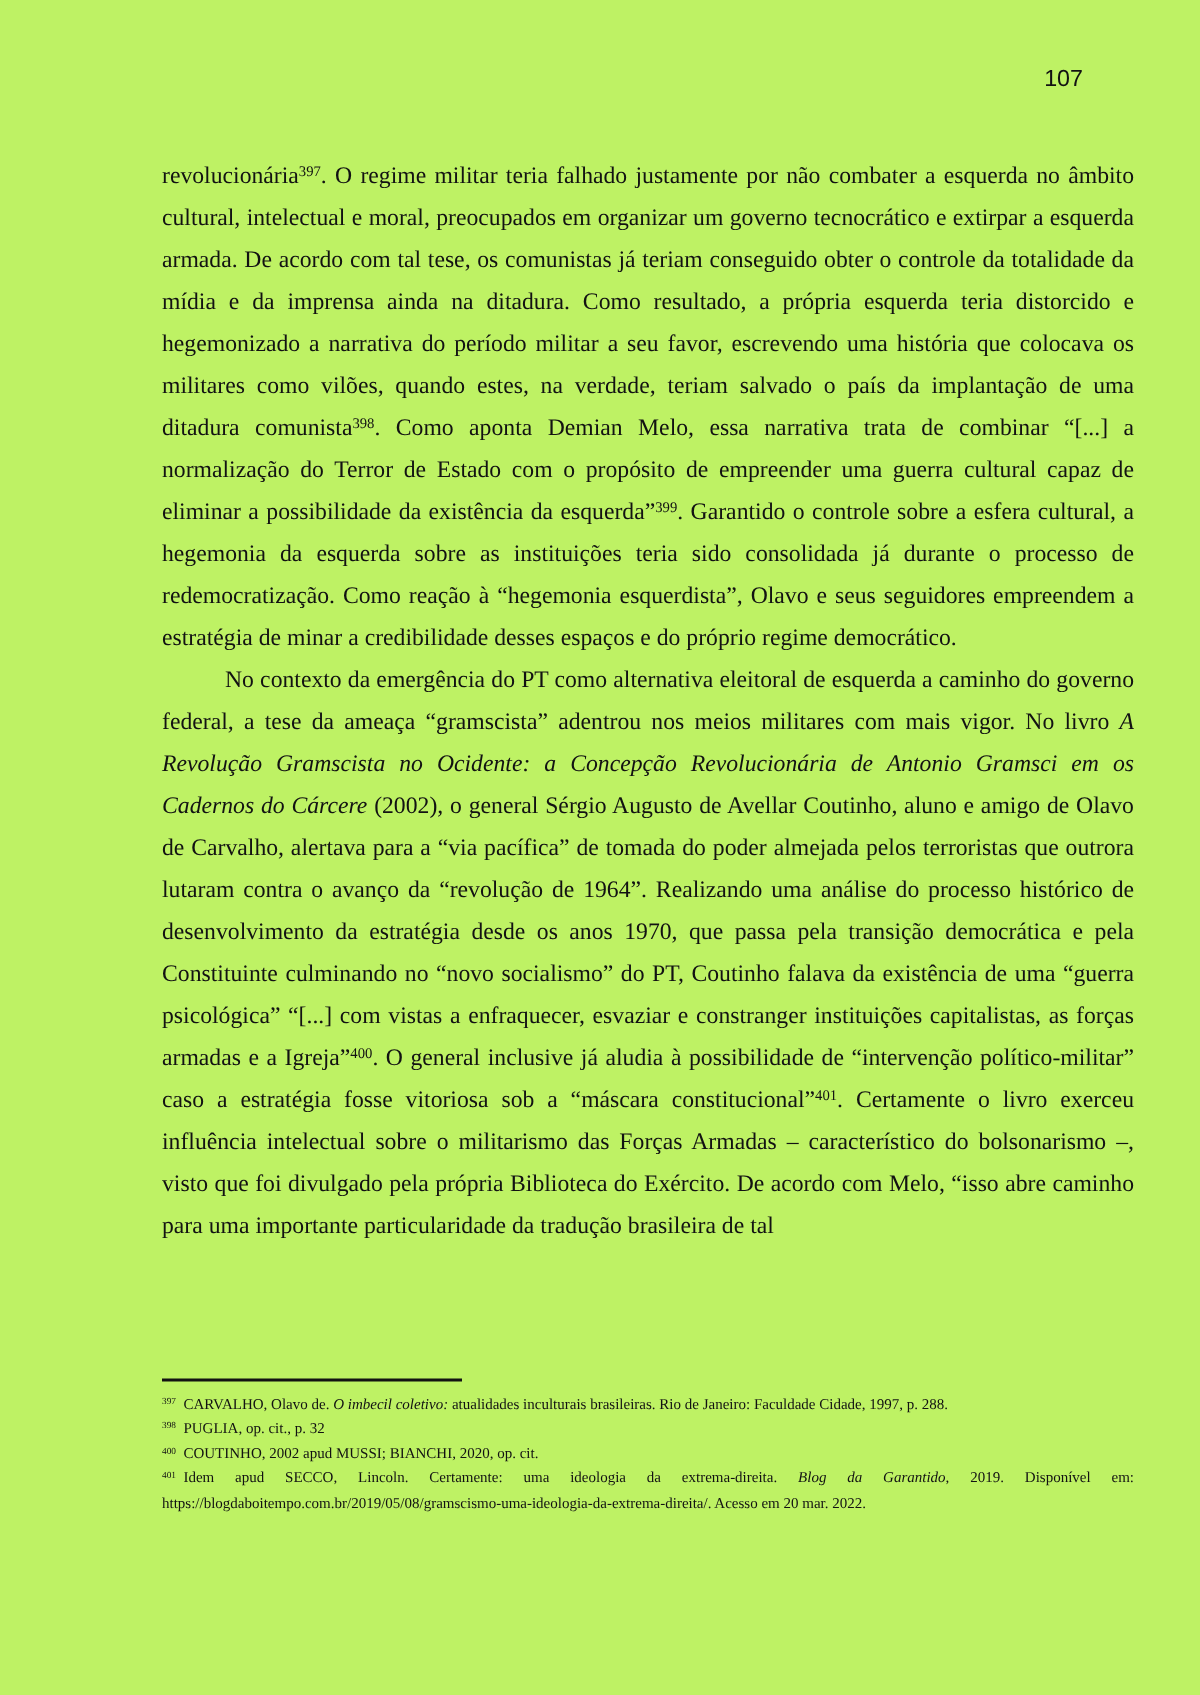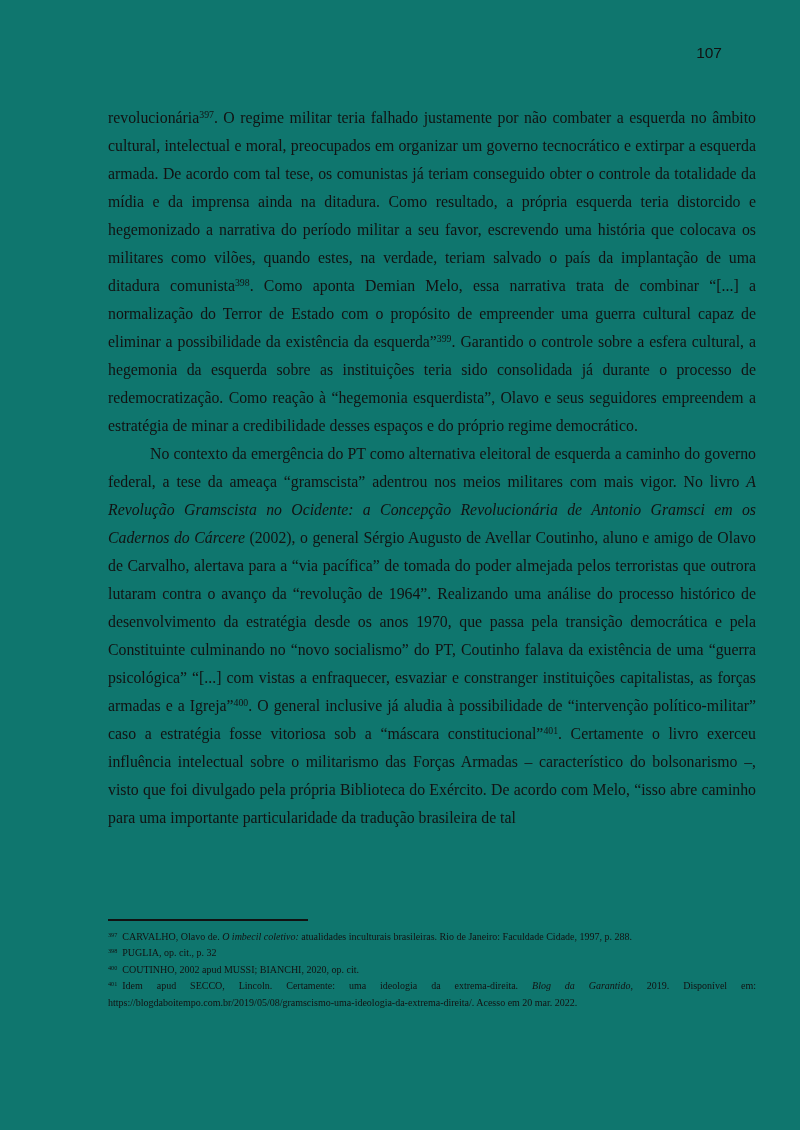--- a/index.html
+++ b/index.html
@@ -5,21 +5,21 @@
 <style>
   html, body {
     margin: 0;
     padding: 0;
     background: #ffffff;
   }
   .page {
     position: relative;
     width: 800px;
     height: 1130px;
-    background: #0f766e;
+    background: #bef264;
     color: #121212;
     font-family: "Liberation Serif", "DejaVu Serif", serif;
     overflow: hidden;
   }
   .page-number {
     position: absolute;
     top: 45px;
     right: 78px;
     font-family: "Liberation Sans", "DejaVu Sans", sans-serif;
     font-size: 15.5px;

